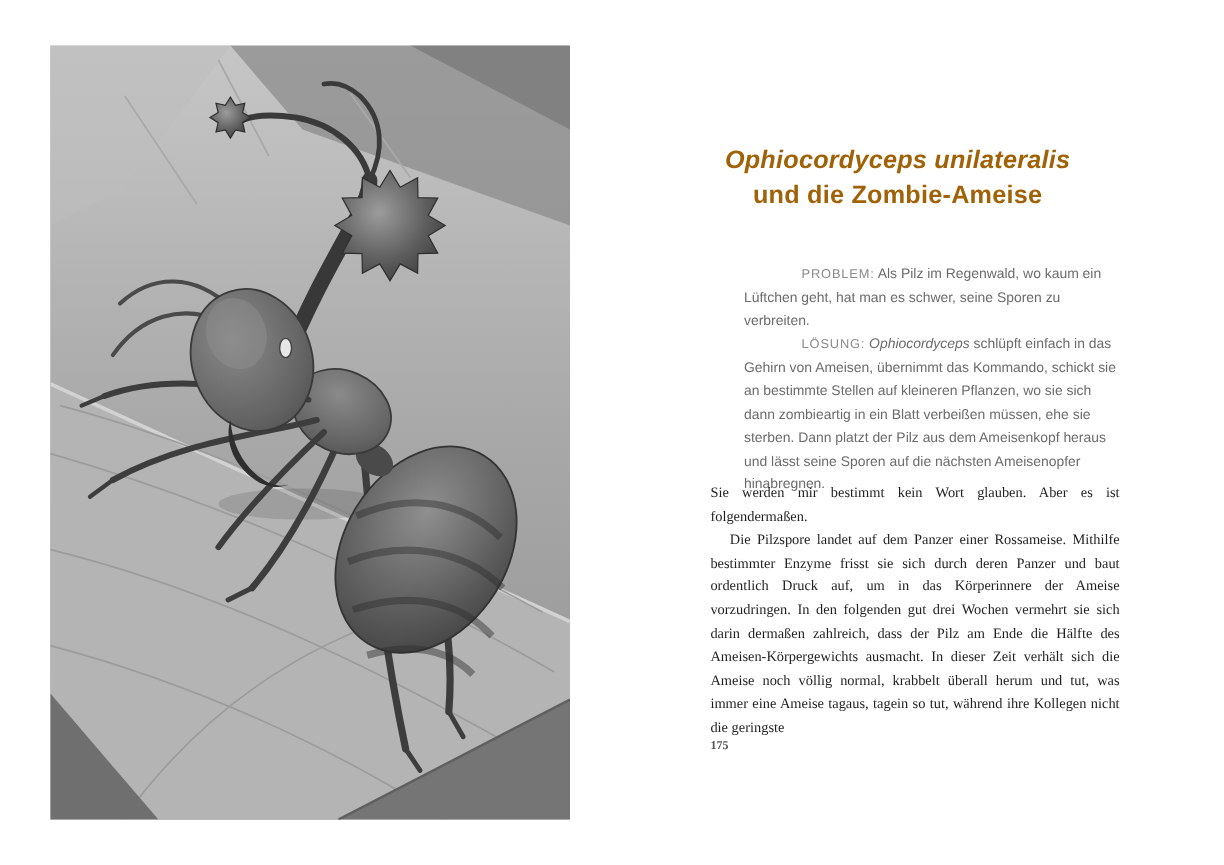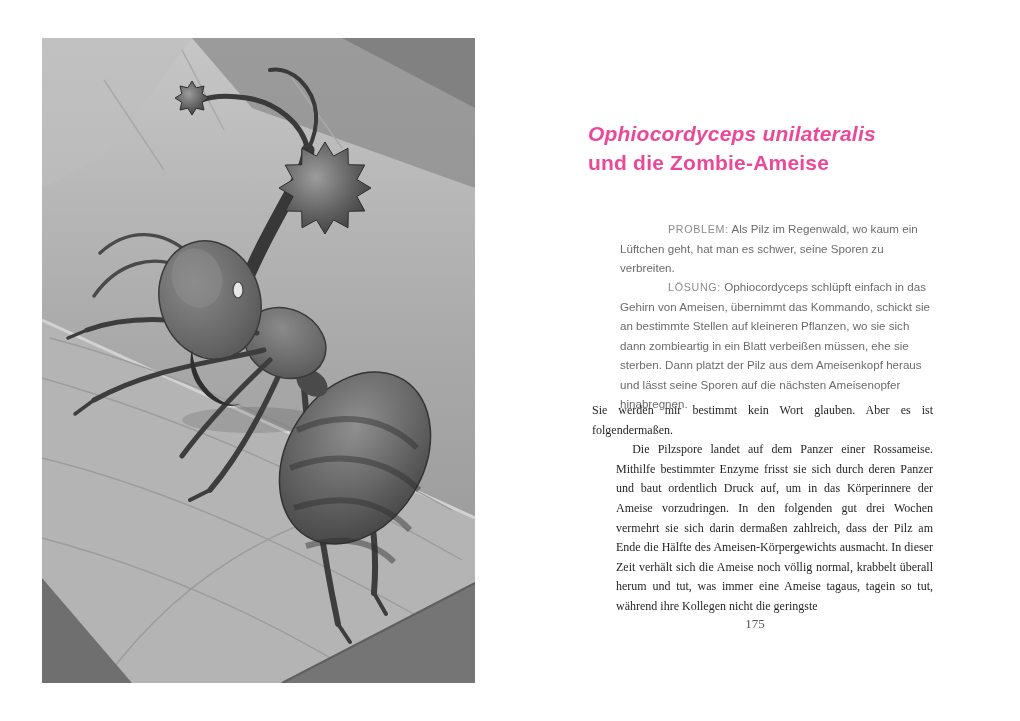--- a/index.html
+++ b/index.html
@@ -8,43 +8,43 @@
     font-family:"Liberation Serif",serif;overflow:hidden;
   }
   
   .illustration{
     position:absolute;left:42px;top:38px;width:433px;height:645px;
     background:#b0b0b0;
   }
   .illustration svg{display:block;width:100%;height:100%;}
   
   .title{
-    position:absolute;left:588px;top:106px;width:360px;
+    position:absolute;left:568px;top:106px;width:360px;
     font-family:"Liberation Sans",sans-serif;
-    font-size:21px;font-weight:600;color:#ec4899;line-height:1.38;letter-spacing:.2px;
+    font-size:21px;font-weight:600;color:#a16207;line-height:1.38;letter-spacing:.2px;text-align:center;
   }
   .title .l1{font-style:italic;}
   .infoblock{
     position:absolute;left:620px;width:314px;
     font-family:"Liberation Sans",sans-serif;
     font-size:11.6px;color:#6b6b6b;line-height:19.4px;text-align:left;
   }
   .infoblock.problem{top:207px;}
   .infoblock.solution{top:265px;}
   .infoblock .label{color:#8b8b8b;font-size:10.7px;letter-spacing:.7px;padding-left:48px;}
-  .infoblock .species{}
+  .infoblock .species{font-style:italic;}
   .bodytext{
     position:absolute;left:592px;top:401px;width:341px;
     font-size:12px;line-height:19.6px;color:#1f1f1f;text-align:justify;
   }
   .bodytext p{margin:0;}
-  .bodytext .p2{text-indent:1.35em;margin-left:24px;}
+  .bodytext .p2{text-indent:1.35em;}
   .pagenum{
-    position:absolute;left:592px;top:616px;width:326px;text-align:center;
-    font-size:13px;color:#555555;
+    position:absolute;left:592px;top:616px;width:326px;text-align:left;
+    font-size:10px;color:#555555;font-weight:bold;
   }
 </style>
 </head>
 <body>
 
 <div class="spread">
 
   <div class="illustration">
     <svg viewBox="0 0 433 645" xmlns="http://www.w3.org/2000/svg">
       <defs>

